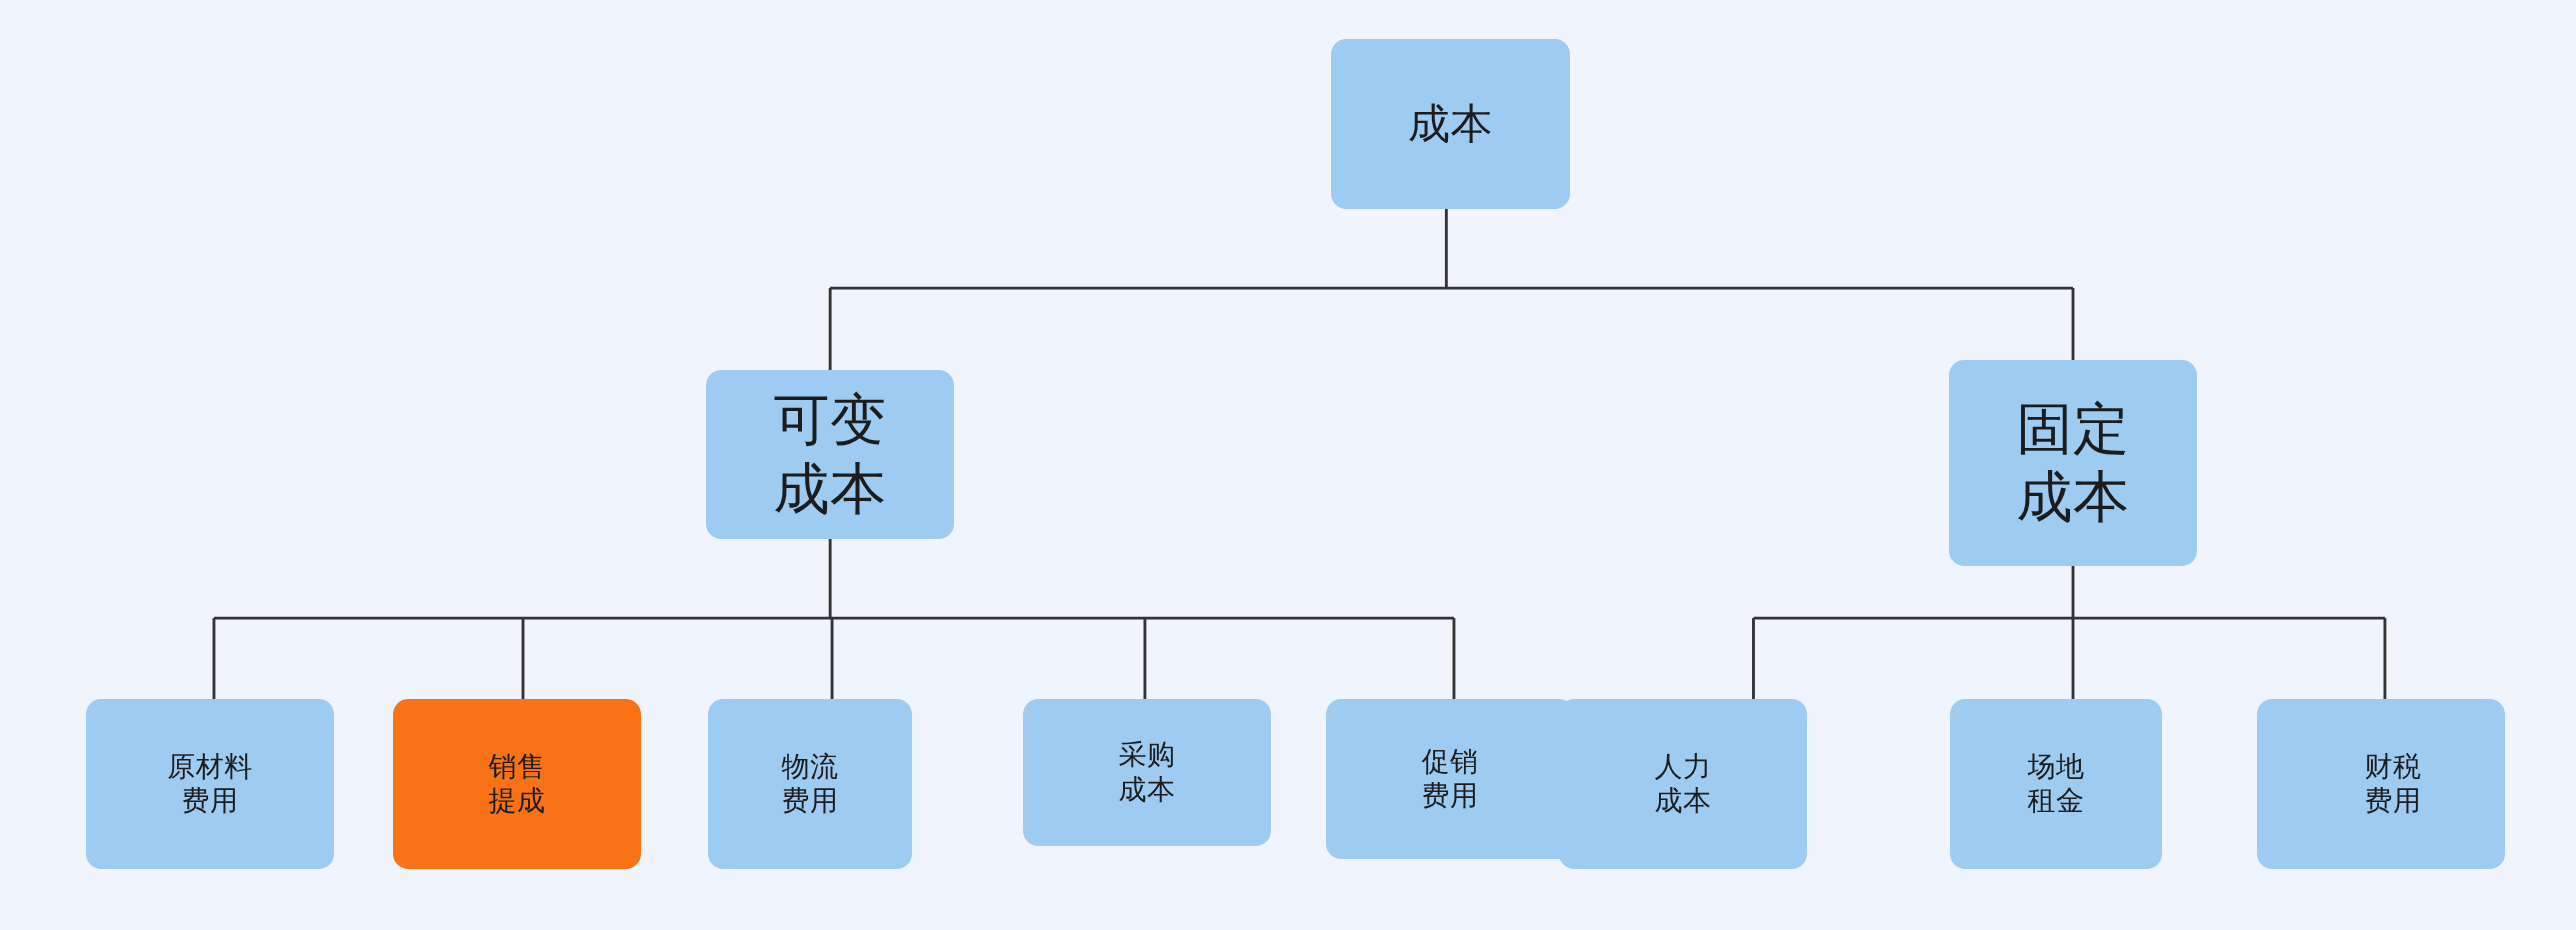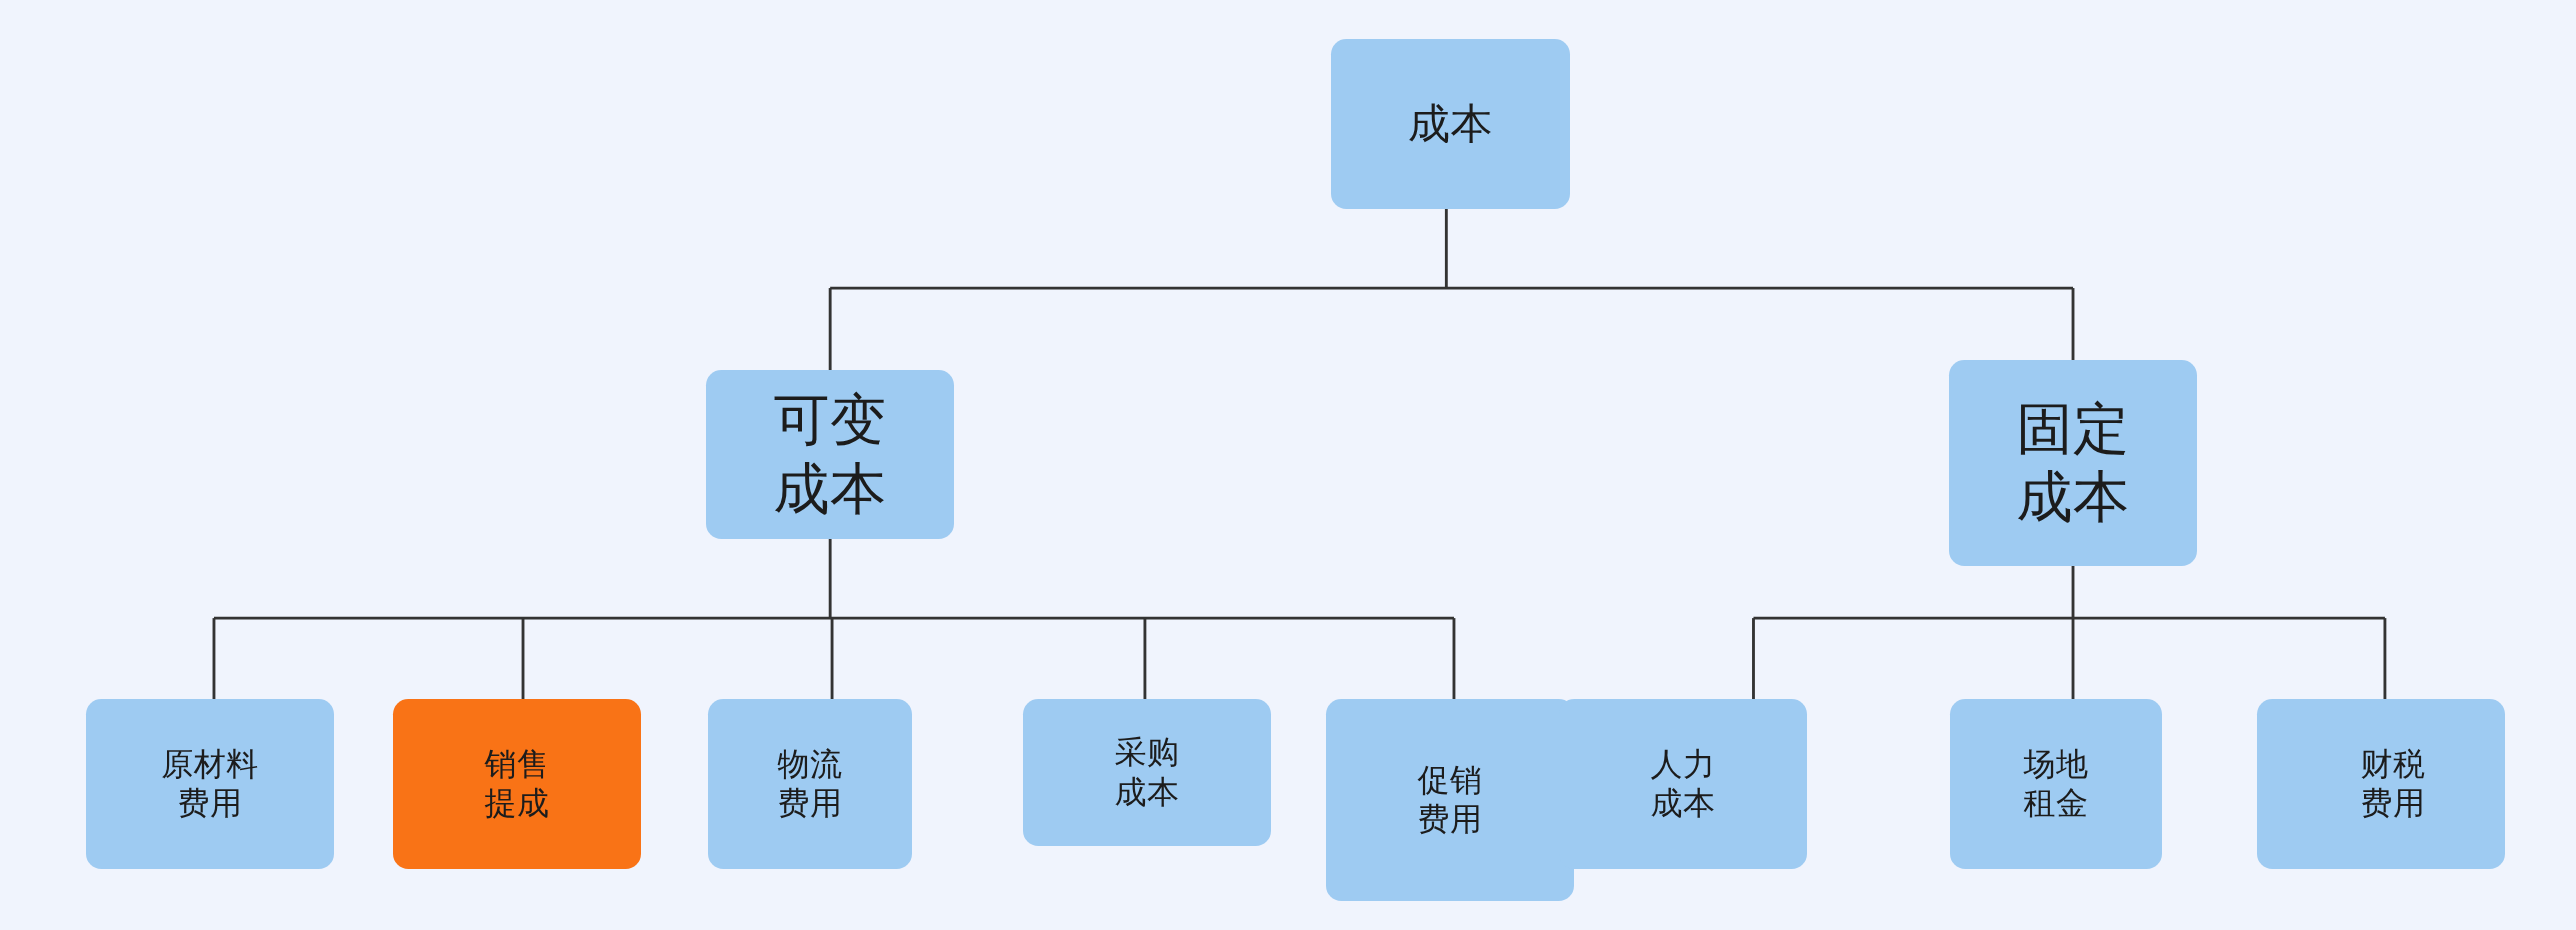--- a/index.html
+++ b/index.html
@@ -44,21 +44,21 @@
     font-weight: 400;
     z-index: 2;
   }
   .node-root {
     font-size: 42px;
   }
   .node-level2 {
     font-size: 56px;
   }
   .node-leaf {
-    font-size: 32px;
+    font-size: 28px;
   }
 </style>
 </head>
 <body>
 
 <div id="diagram-root" style="background: rgb(240, 244, 253);">
 
   <svg id="connector-layer" width="2576" height="930" viewBox="0 0 2700 975" xmlns="http://www.w3.org/2000/svg">
     <g fill="none" stroke="#333333" stroke-width="3" stroke-linecap="butt">
 
@@ -96,21 +96,21 @@
 成本</div>
 
   <div class="node node-leaf" style="left: 86px; top: 699px; width: 248px; height: 170px; background: rgb(158, 203, 242); color: rgb(28, 28, 28);">原材料
 费用</div>
   <div class="node node-leaf" style="left: 393px; top: 699px; width: 248px; height: 170px; background: #f97316; color: rgb(28, 28, 28);">销售
 提成</div>
   <div class="node node-leaf" style="left: 708px; top: 699px; width: 204px; height: 170px; background: rgb(158, 203, 242); color: rgb(28, 28, 28);">物流
 费用</div>
   <div class="node node-leaf" style="left: 1023px; top: 699px; width: 248px; height: 147px; background: rgb(158, 203, 242); color: rgb(28, 28, 28);">采购
 成本</div>
-  <div class="node node-leaf" style="left: 1326px; top: 699px; width: 248px; height: 202px; background: rgb(158, 203, 242); color: rgb(28, 28, 28);">促销
+  <div class="node node-leaf" style="left: 1326px; top: 699px; width: 248px; height: 160px; background: rgb(158, 203, 242); color: rgb(28, 28, 28);">促销
 费用</div>
   <div class="node node-leaf" style="left: 1559px; top: 699px; width: 248px; height: 170px; background: rgb(158, 203, 242); color: rgb(28, 28, 28);">人力
 成本</div>
   <div class="node node-leaf" style="left: 1950px; top: 699px; width: 212px; height: 170px; background: rgb(158, 203, 242); color: rgb(28, 28, 28);">场地
 租金</div>
   <div class="node node-leaf" style="left: 2257px; top: 699px; width: 248px; height: 170px; background: rgb(158, 203, 242); color: rgb(28, 28, 28); padding-left: 24px;">财税
 费用</div>
 
 </div>
 

